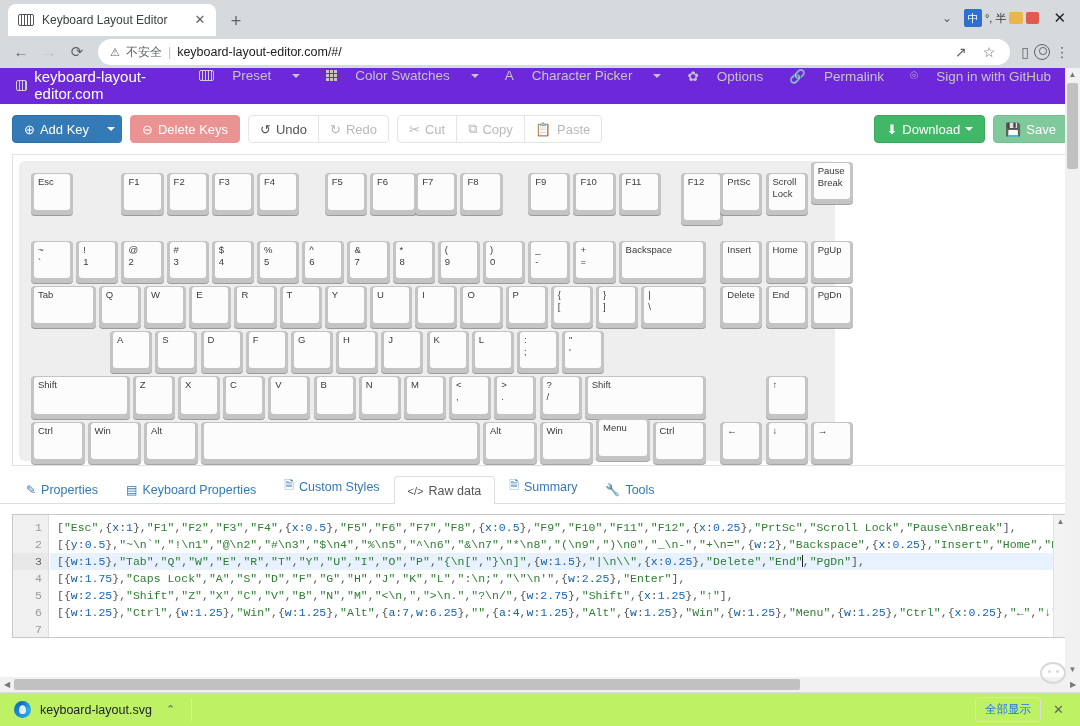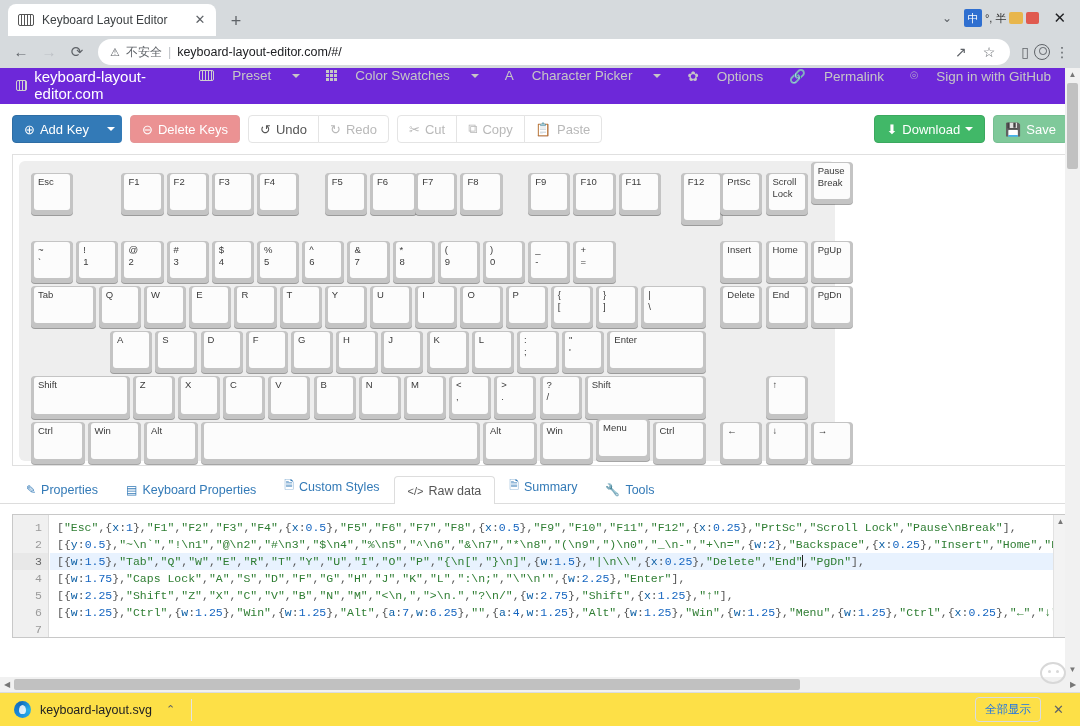--- a/index.html
+++ b/index.html
@@ -146,21 +146,21 @@
 
   
   #page-hscroll { position:absolute; left:0; bottom:34px; width:1080px; height:15px; background:#f1f1f1; display:flex; align-items:center; }
   #page-hscroll .harrow { width:14px; text-align:center; font-size:8px; color:#777; }
   #page-hscroll .hthumb { height:11px; background:#c1c1c1; border-radius:2px; }
   #page-vscroll { position:absolute; right:0; top:68px; width:15px; bottom:49px; background:#f1f1f1; }
   #page-vscroll .varrow { height:14px; text-align:center; font-size:8px; color:#777; line-height:14px; }
   #page-vscroll .vthumb { position:absolute; left:2px; top:15px; width:11px; height:86px; background:#c1c1c1; border-radius:2px; }
 
   
-  #dlbar { position:absolute; left:0; bottom:0; width:1080px; height:34px; background:#fde047; border-top:1px solid #dadce0;
+  #dlbar { position:absolute; left:0; bottom:0; width:1080px; height:34px; background:#bef264; border-top:1px solid #dadce0;
            display:flex; align-items:center; padding:0 14px; }
   .dl-ico { width:17px;height:17px;border-radius:50%;
             background:conic-gradient(from 200deg,#1b8fe0,#0f6cbd 40%,#2aaee6 70%,#1b8fe0);
             position:relative; margin-right:9px; }
   .dl-ico:after{content:"";position:absolute;left:5px;top:4px;width:7px;height:9px;border-radius:50% 50% 50% 50%/60% 60% 40% 40%;background:#fff;opacity:.85;}
   #dl-name { font-size:12.5px; color:#202124; }
   #dl-caret { margin-left:14px; color:#5f6368; font-size:11px; }
   #dl-sep { width:1px; height:22px; background:#e3e3e3; margin-left:16px; }
   #dl-right { margin-left:auto; display:flex; align-items:center; gap:12px; }
   #dl-showall { border:1px solid #dadce0; border-radius:4px; color:#1a73e8; font-size:11.5px; padding:4px 9px; }
@@ -525,20 +525,27 @@
           </div>
         </div>
         <div class="key" style="left: 554.4px; top: 79.8px; width: 42.2px; height: 42.2px;">
           <div class="keytop">
             <div class="klabels">
               <span class="l-top">+</span>
               <span class="l-bot">=</span>
             </div>
           </div>
         </div>
+        <div class="key" style="left: 599.6px; top: 79.8px; width: 87.4px; height: 42.2px;">
+          <div class="keytop">
+            <div class="klabels">
+              <span class="l-only">Backspace</span>
+            </div>
+          </div>
+        </div>
         <div class="key" style="left: 701.3px; top: 79.8px; width: 42.2px; height: 42.2px;">
           <div class="keytop">
             <div class="klabels">
               <span class="l-only">Insert</span>
             </div>
           </div>
         </div>
         <div class="key" style="left: 746.5px; top: 79.8px; width: 42.2px; height: 42.2px;">
           <div class="keytop">
             <div class="klabels">
@@ -744,27 +751,20 @@
               <span class="l-top">:</span>
               <span class="l-bot">;</span>
             </div>
           </div>
         </div>
         <div class="key" style="left: 543.1px; top: 170.2px; width: 42.2px; height: 42.2px;">
           <div class="keytop">
             <div class="klabels">
               <span class="l-top">"</span>
               <span class="l-bot">'</span>
-            </div>
-          </div>
-        </div>
-        <div class="key" style="left: 588.3px; top: 170.2px; width: 98.7px; height: 42.2px;">
-          <div class="keytop">
-            <div class="klabels">
-              <span class="l-only">Enter</span>
             </div>
           </div>
         </div>
         <div class="key" style="left: 12px; top: 215.4px; width: 98.7px; height: 42.2px;">
           <div class="keytop">
             <div class="klabels">
               <span class="l-only">Shift</span>
             </div>
           </div>
         </div>

